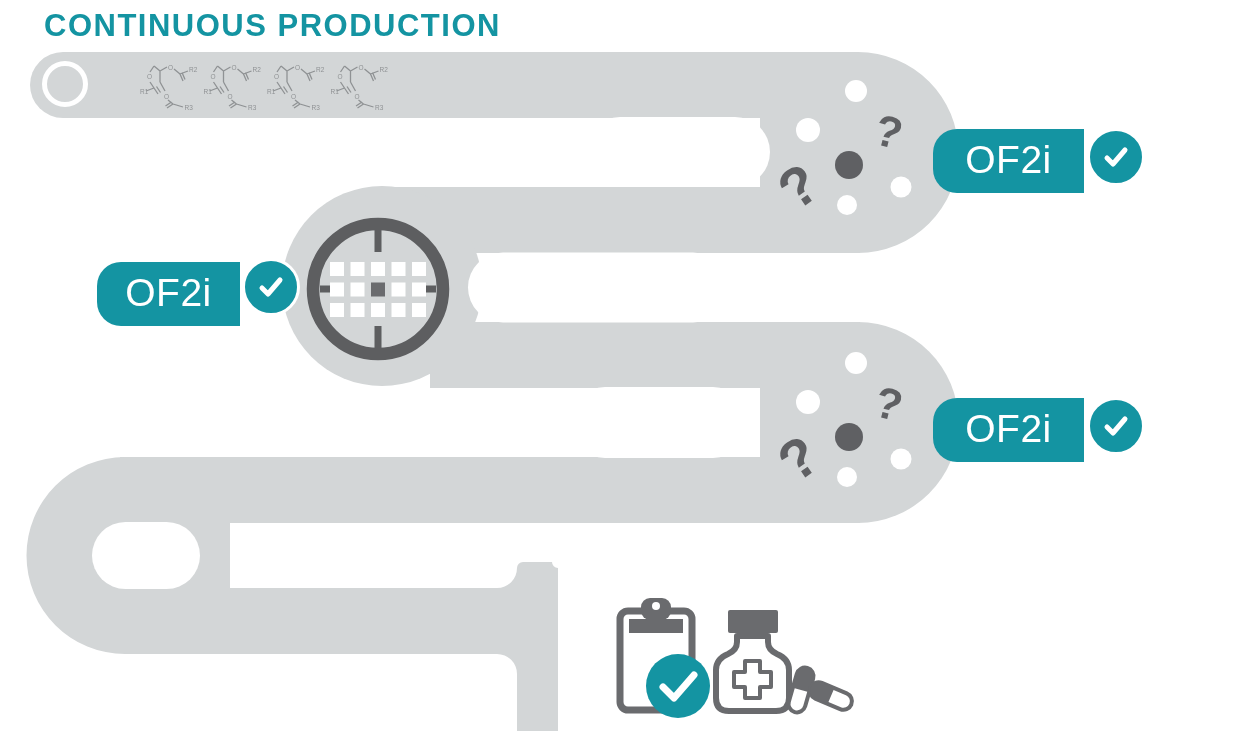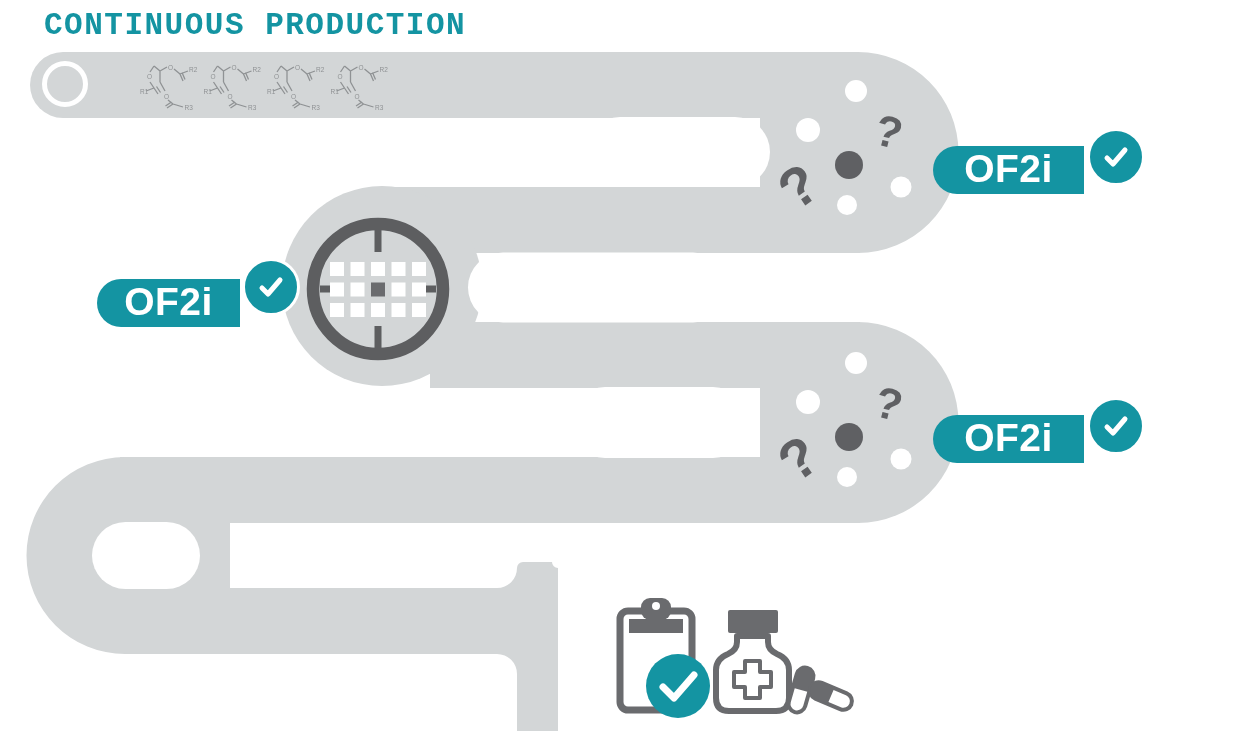--- a/index.html
+++ b/index.html
@@ -2,27 +2,27 @@
 <html><head>
 <meta charset="utf-8">
 <style>
   html,body{margin:0;padding:0;background:#fff;}
   body{width:1241px;height:731px;font-family:"Liberation Sans",sans-serif;overflow:hidden;}
   .stage{position:relative;width:1241px;height:731px;}
   svg.bg{position:absolute;left:0;top:0;}
   svg text{font-family:"Liberation Sans",sans-serif;}
 
   .headline{position:absolute;left:44px;top:8px;font-size:31px;font-weight:bold;
-            letter-spacing:1.5px;color:#1494a2;white-space:nowrap;font-family:Liberation Mono, monospace;}
+            letter-spacing:1.5px;color:#1494a2;white-space:nowrap;}
   .product-title{position:absolute;left:588px;top:556px;font-size:21px;font-weight:bold;
             letter-spacing:1.2px;color:#1494a2;white-space:nowrap;}
 
-  .badge{position:absolute;height:48px;background:#1494a2;color:#fff;
+  .badge{position:absolute;height:64px;background:#1494a2;color:#fff;
          border-radius:24px 0 0 24px;display:flex;align-items:center;justify-content:center;
-         font-size:39px;font-weight:bold;letter-spacing:.5px;padding-bottom:2px;box-sizing:border-box;margin-top:17px;}
+         font-size:39px;font-weight:normal;letter-spacing:.5px;padding-bottom:2px;box-sizing:border-box;}
   .badge.b1{left:933px;top:129px;width:151px;}
   .badge.b2{left:97px;top:262px;width:143px;}
   .badge.b3{left:933px;top:398px;width:151px;}
 
   .check-badge{position:absolute;width:52px;height:52px;border-radius:50%;background:#1494a2;
          border:3px solid #fff;display:flex;align-items:center;justify-content:center;box-sizing:content-box;}
   .check-badge.c1{left:1087px;top:128px;}
   .check-badge.c2{left:242px;top:258px;}
   .check-badge.c3{left:1087px;top:397px;}
   .check-badge svg{width:34px;height:34px;}

